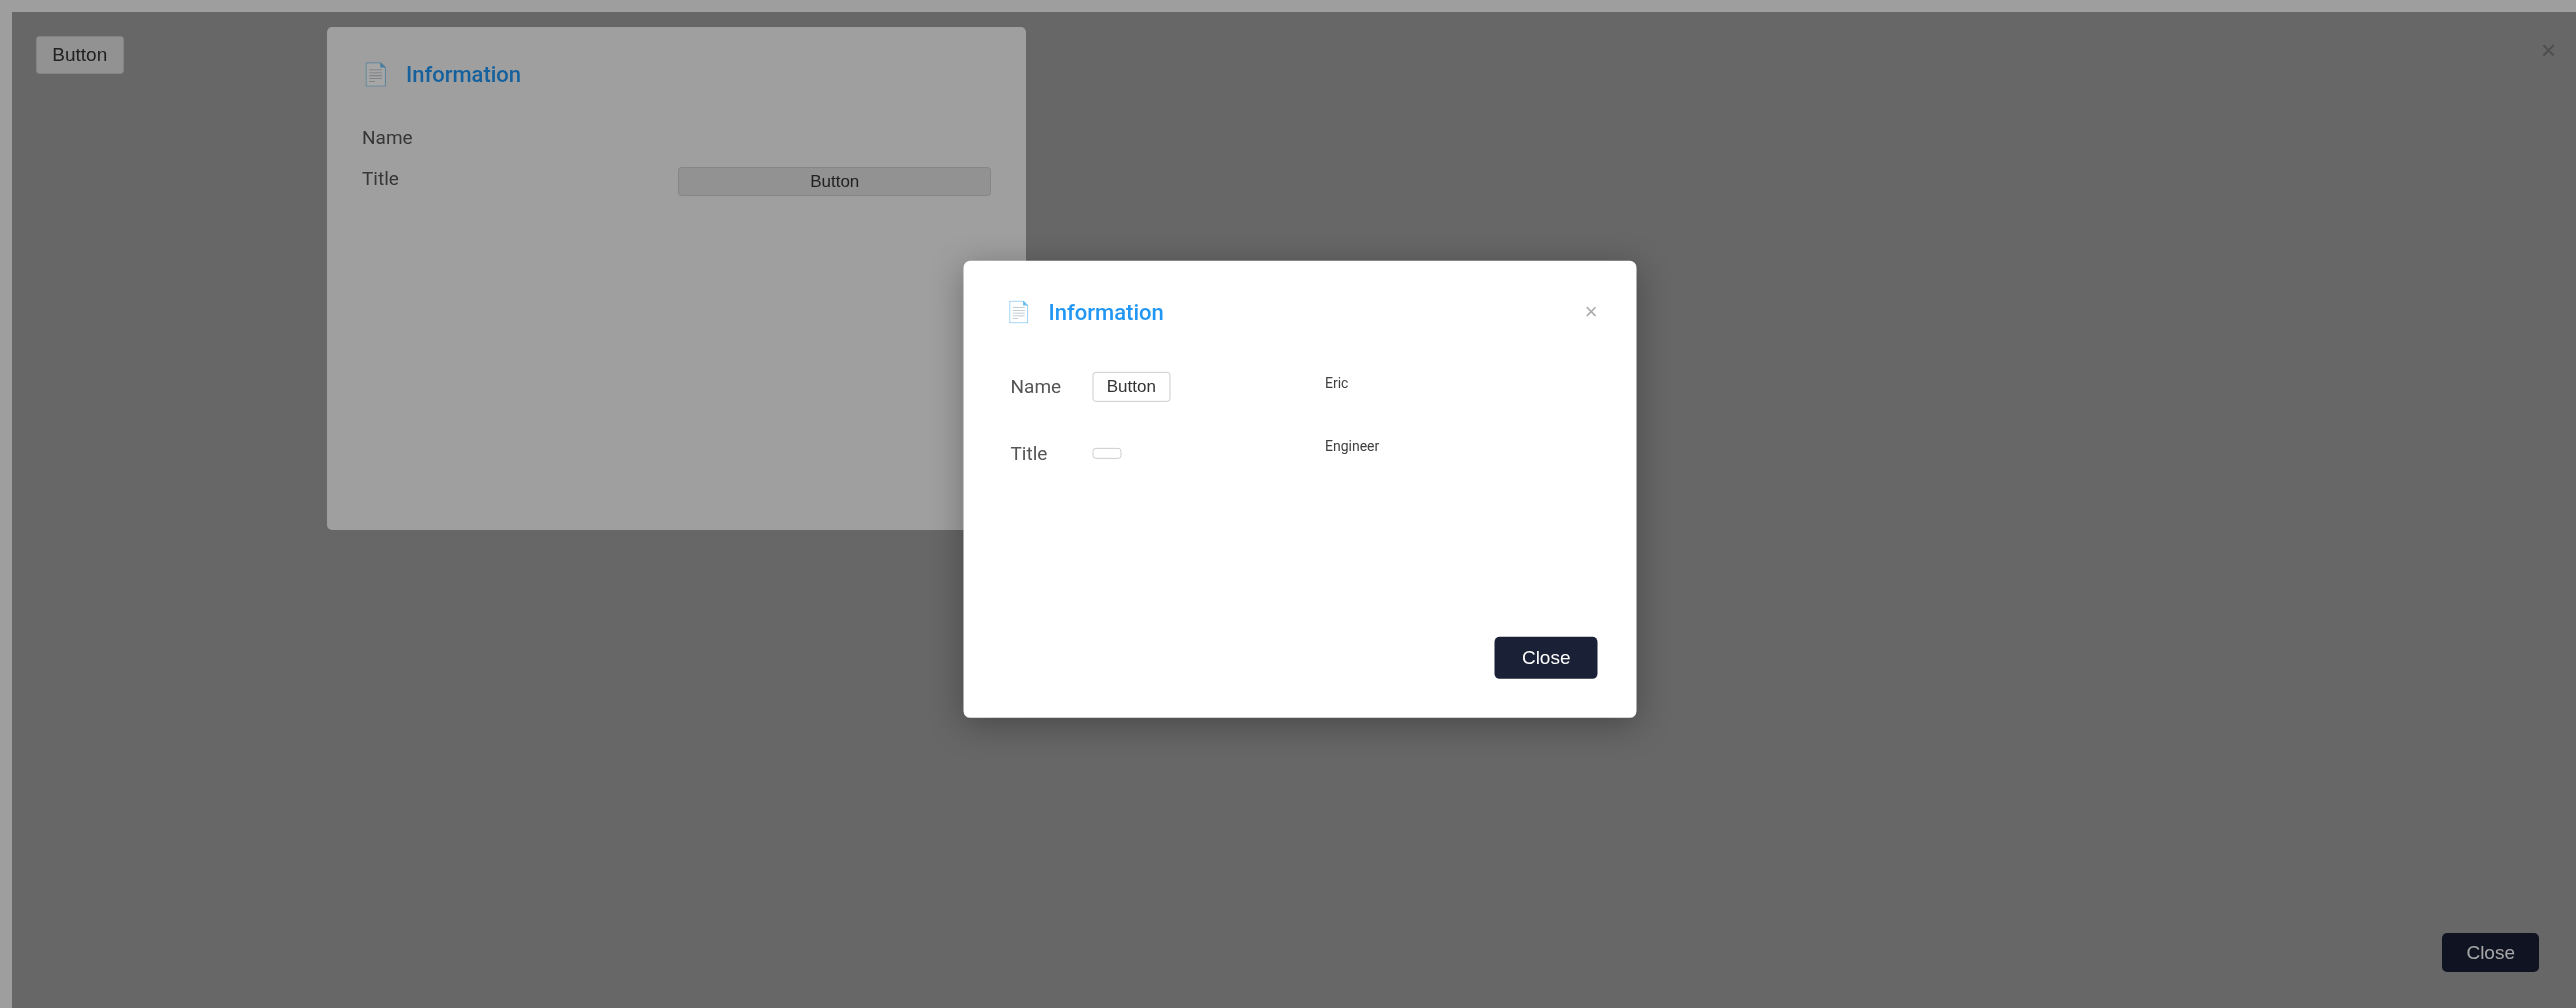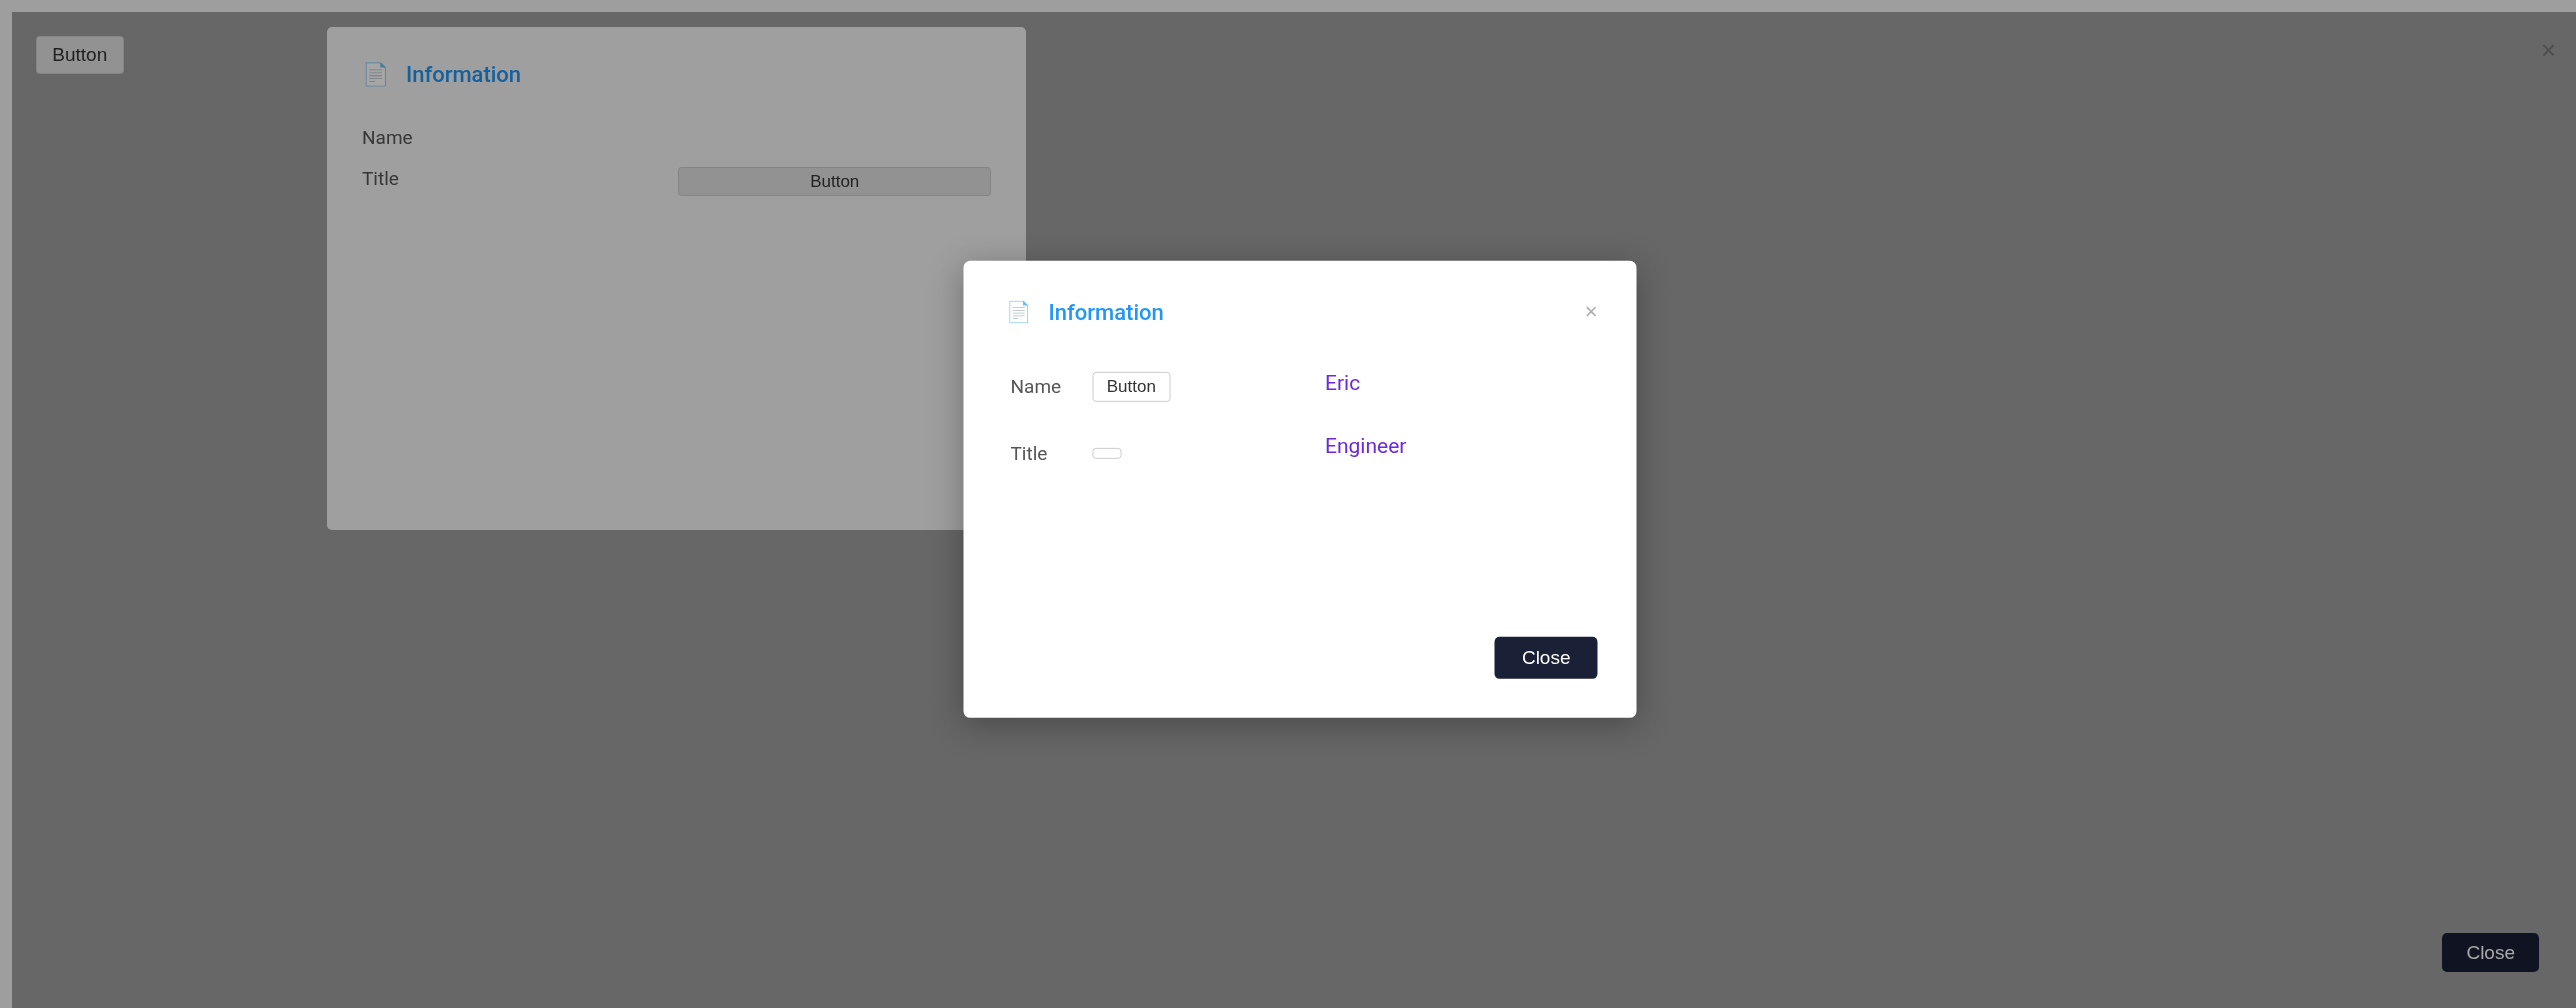--- a/index.html
+++ b/index.html
@@ -198,22 +198,22 @@
 
     .modal-right {
       display: flex;
       flex-direction: column;
       gap: 24px;
       padding-left: 17px;
       border-left: none;
     }
 
     .modal-value {
-      font-size: 21px;
-      color: #6d28d9;
+      font-size: 14px;
+      color: #404040;
       display: flex;
       align-items: center;
       min-height: 31px;
     }
 
     .modal-footer {
       display: flex;
       justify-content: flex-end;
       margin-top: 34px;
     }

